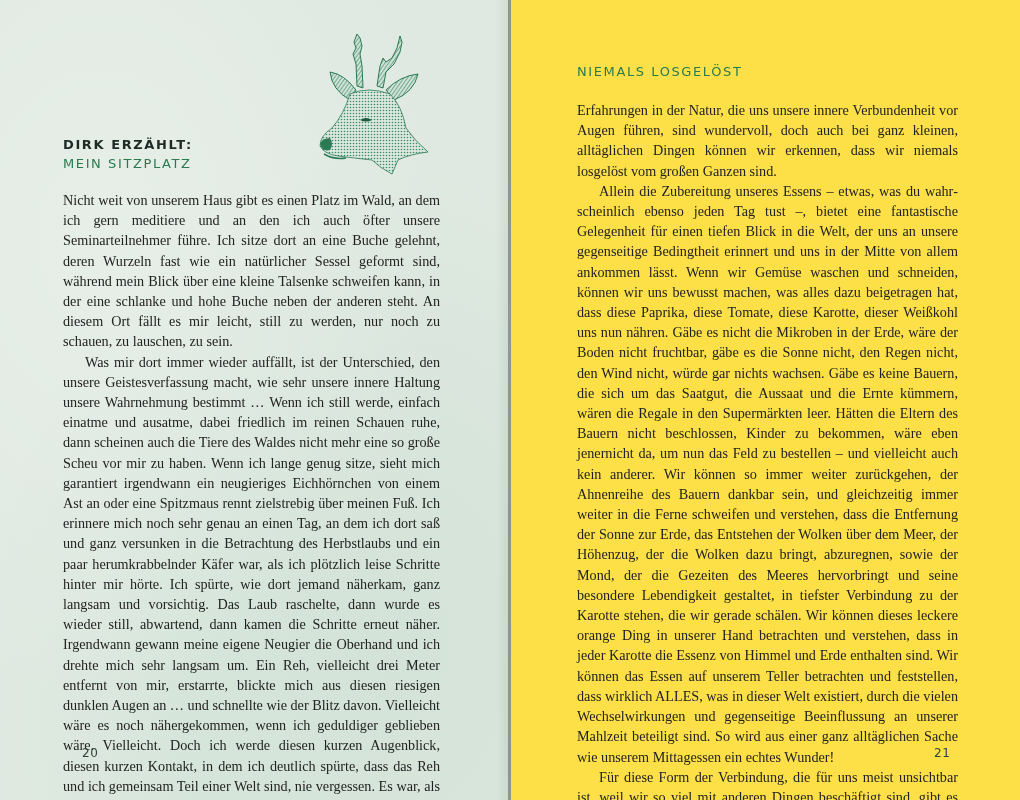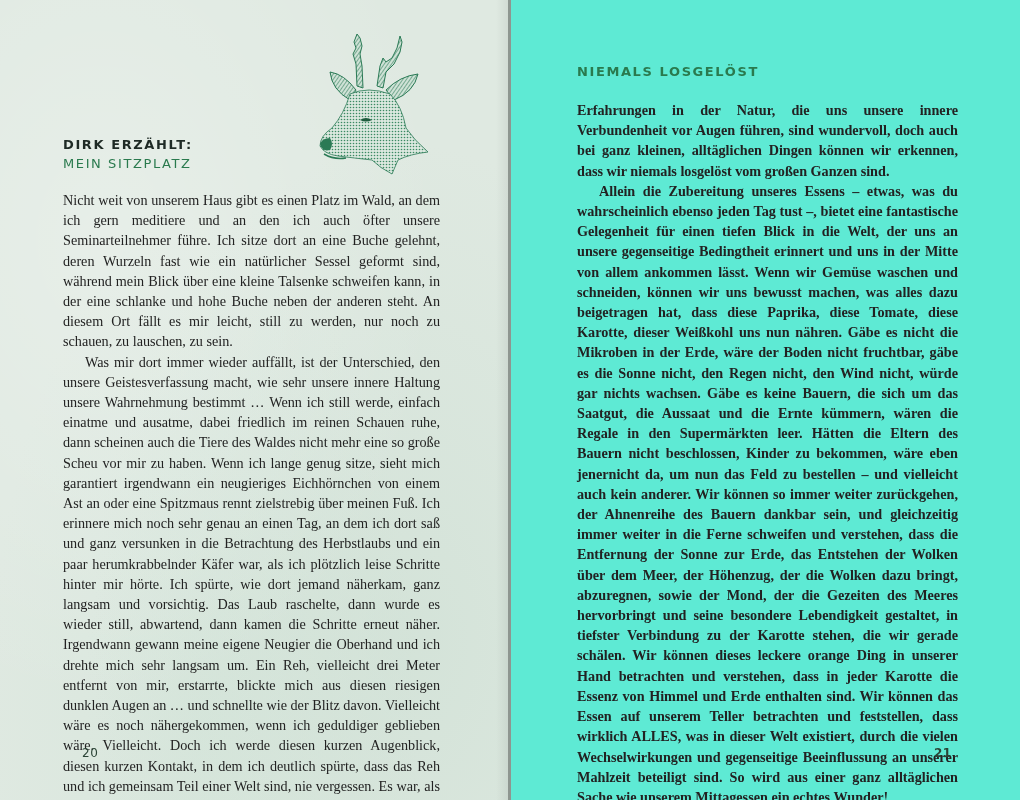--- a/index.html
+++ b/index.html
@@ -19,21 +19,21 @@
     text-decoration: underline;
   }
   .spine-shadow {
     position: absolute; top: 0; left: 496px; width: 12px; height: 800px;
     background: linear-gradient(to right, rgba(0,0,0,0), rgba(0,0,0,0.06));
   }
   .spine-line {
     position: absolute; top: 0; left: 508px; width: 3px; height: 800px;
     background: #8e9690;
   }
-  .page-right { left: 511px; width: 509px; background: #5eead4; font-weight: bold; }
+  .page-right { left: 511px; width: 509px; background: #fde047; }
 
   .heading {
     font-family: "DejaVu Sans", sans-serif;
     font-size: 13px; letter-spacing: 1.6px; line-height: 19px;
     text-transform: uppercase;
   }
   .heading-left { position: absolute; left: 63px; top: 135px; }
   .heading-left .h1 { color: #1e2a25; font-weight: bold; }
   .heading-left .h2 { color: #2a7a4e; }
   .heading-right { position: absolute; left: 66px; top: 62px; color: #2a7a4e; }

